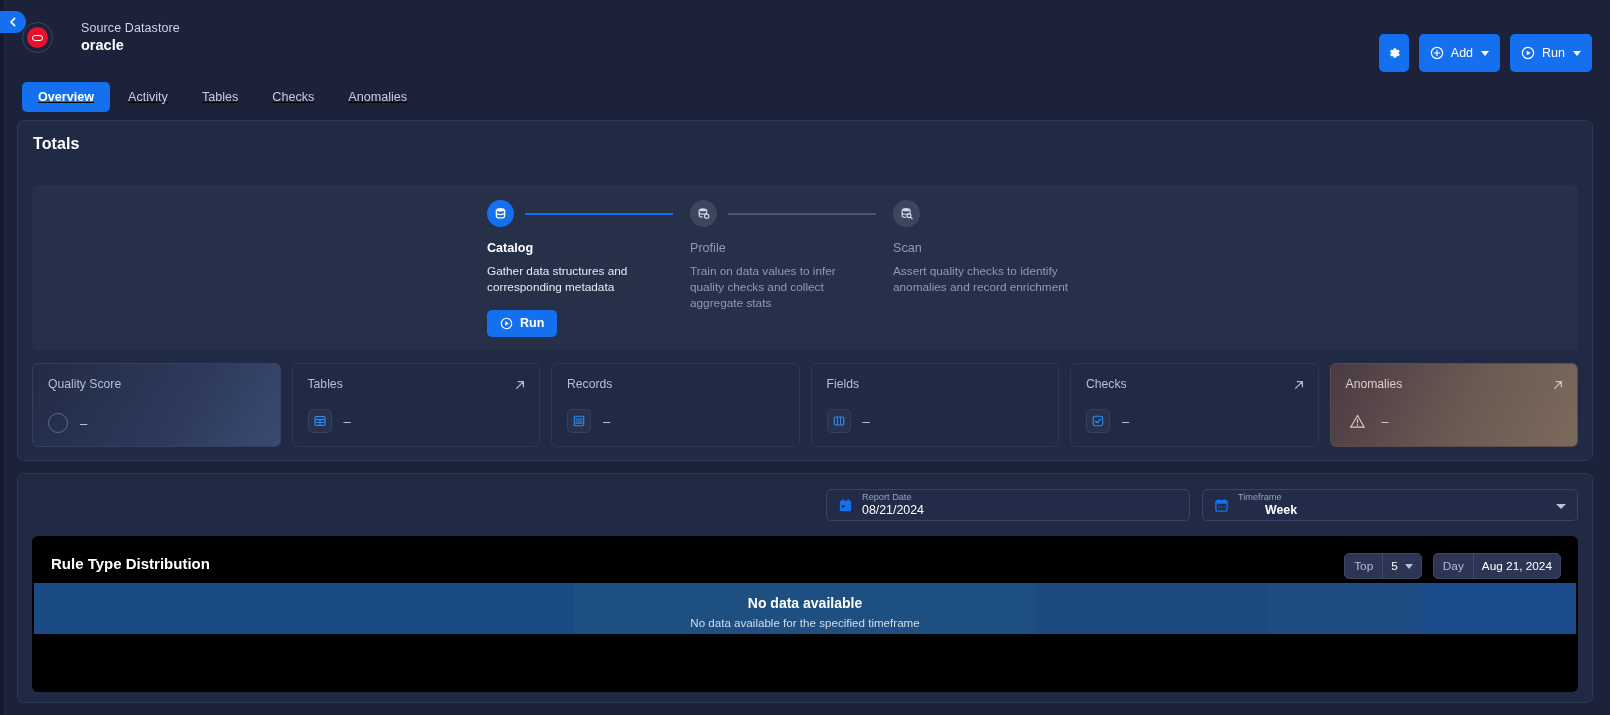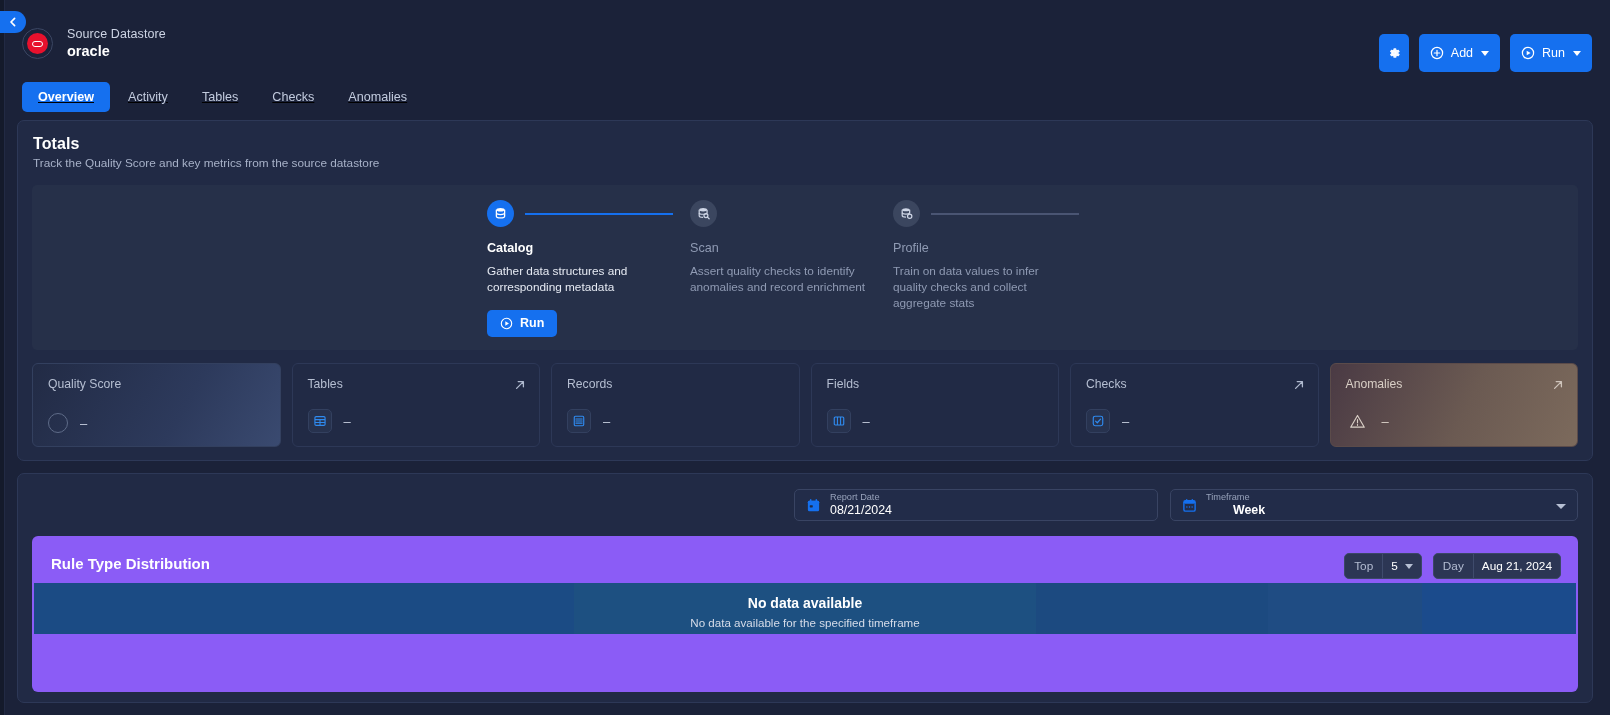--- a/index.html
+++ b/index.html
@@ -44,22 +44,22 @@
 
   
   .header {
     position: absolute;
     left: 6px; top: 0; right: 0;
     height: 82px;
   }
 
   .ds-identity {
     position: absolute;
-    left: 16px; top: 27px;
-    display: flex; align-items: center; gap: 14px;
+    left: 16px; top: 21px;
+    display: flex; align-items: center; gap: 28px;
   }
   .ds-avatar {
     width: 31px; height: 31px;
     border-radius: 50%;
     border: 1px solid #3a4straight;
     border: 1px solid #3c4straight;
     border: 1px solid #3b4663;
     display: flex; align-items: center; justify-content: center;
     background: transparent;
   }
@@ -280,21 +280,21 @@
     height: 32px;
     background: #222c49;
     border: 1px solid #394463;
     border-radius: 5px;
     display: flex; align-items: center;
     padding: 0 11px;
     position: relative;
     cursor: pointer;
   }
   #report-date-field { width: 364px; }
-  #timeframe-field { width: 408px; }
+  #timeframe-field { width: 376px; }
   .field-ico { margin-right: 9px; display:flex; }
   .field-texts { line-height: 1.05; }
   .field-lbl {
     font-size: 9.2px;
     color: #97a2ba;
     display: block;
   }
   .field-val {
     font-size: 12.4px;
     color: #ffffff;
@@ -308,21 +308,21 @@
     width: 0; height: 0;
     border-left: 5px solid transparent;
     border-right: 5px solid transparent;
     border-top: 5px solid #b7c0d4;
   }
 
   
   .rtd {
     position: absolute;
     left: 14px; right: 14px; top: 62px; bottom: 10px;
-    background: #8b5cf6;
+    background: #000000;
     border-radius: 6px;
   }
   .rtd-title {
     position: absolute;
     left: 19px; top: 19px;
     font-size: 15px;
     font-weight: bold;
     color: #ffffff;
   }
   .rtd-controls {
@@ -446,21 +446,20 @@
     <div class="tab">Activity</div>
     <div class="tab">Tables</div>
     <div class="tab">Checks</div>
     <div class="tab">Anomalies</div>
   </div>
 
   <div class="panel" id="totals-panel">
 
     <div style="position:absolute;left:15px;top:14px;">
       <div class="panel-title">Totals</div>
-      <div class="panel-sub">Track the Quality Score and key metrics from the source datastore</div>
     </div>
 
     <div class="stepper-box">
       <div class="stepper">
 
         <div class="step active">
           <div class="step-circle">
             <svg width="15" height="15" viewBox="0 0 16 16">
               <ellipse cx="8" cy="4" rx="4.4" ry="1.9" fill="#fff"></ellipse>
               <path d="M3.6 4v3.2c0 1 2 1.9 4.4 1.9s4.4-.9 4.4-1.9V4" fill="none" stroke="#fff" stroke-width="1.4"></path>
@@ -470,48 +469,48 @@
           <div class="step-line"></div>
           <div class="step-name">Catalog</div>
           <div class="step-desc">Gather data structures and corresponding metadata</div>
           <button class="step-run">
             <svg width="13" height="13" viewBox="0 0 16 16">
               <circle cx="8" cy="8" r="6.4" fill="none" stroke="#fff" stroke-width="1.4"></circle>
               <path d="M6.5 5.3 L11 8 L6.5 10.7 Z" fill="#fff"></path>
             </svg>
             <span>Run</span>
           </button>
+        </div>
+
+        <div class="step">
+          <div class="step-circle">
+            <svg width="15" height="15" viewBox="0 0 16 16">
+              <ellipse cx="7.4" cy="4" rx="4" ry="1.7" fill="#cfd6e6"></ellipse>
+              <path d="M3.4 4v3c0 .9 1.8 1.7 4 1.7s4-.8 4-1.7V4" fill="none" stroke="#cfd6e6" stroke-width="1.3"></path>
+              <path d="M3.4 7.2v3c0 .9 1.8 1.7 4 1.7" fill="none" stroke="#cfd6e6" stroke-width="1.3"></path>
+              <circle cx="11.4" cy="11" r="2.3" fill="none" stroke="#cfd6e6" stroke-width="1.3"></circle>
+            </svg>
+          </div>
+          <div class="step-line"></div>
+          <div class="step-name">Profile</div>
+          <div class="step-desc">Train on data values to infer quality checks and collect aggregate stats</div>
         </div>
 
         <div class="step">
           <div class="step-circle">
             <svg width="15" height="15" viewBox="0 0 16 16">
               <ellipse cx="7.6" cy="4" rx="4.2" ry="1.8" fill="#cfd6e6"></ellipse>
               <path d="M3.4 4v3.1c0 .9 1.9 1.7 4.2 1.7s4.2-.8 4.2-1.7V4" fill="none" stroke="#cfd6e6" stroke-width="1.3"></path>
               <path d="M3.4 7.4v3c0 .9 1.9 1.7 4.2 1.7" fill="none" stroke="#cfd6e6" stroke-width="1.3"></path>
               <circle cx="10.6" cy="10.2" r="2.1" fill="none" stroke="#cfd6e6" stroke-width="1.3"></circle>
               <path d="M12.2 11.8 L14 13.6" stroke="#cfd6e6" stroke-width="1.3" stroke-linecap="round"></path>
             </svg>
           </div>
           <div class="step-name">Scan</div>
           <div class="step-desc">Assert quality checks to identify anomalies and record enrichment</div>
-        </div>
-
-        <div class="step">
-          <div class="step-circle">
-            <svg width="15" height="15" viewBox="0 0 16 16">
-              <ellipse cx="7.4" cy="4" rx="4" ry="1.7" fill="#cfd6e6"></ellipse>
-              <path d="M3.4 4v3c0 .9 1.8 1.7 4 1.7s4-.8 4-1.7V4" fill="none" stroke="#cfd6e6" stroke-width="1.3"></path>
-              <path d="M3.4 7.2v3c0 .9 1.8 1.7 4 1.7" fill="none" stroke="#cfd6e6" stroke-width="1.3"></path>
-              <circle cx="11.4" cy="11" r="2.3" fill="none" stroke="#cfd6e6" stroke-width="1.3"></circle>
-            </svg>
-          </div>
-          <div class="step-line"></div>
-          <div class="step-name">Profile</div>
-          <div class="step-desc">Train on data values to infer quality checks and collect aggregate stats</div>
         </div>
 
       </div>
     </div>
 
     <div class="metrics">
 
       <div class="metric quality">
         <div class="metric-label">Quality Score</div>
         <div class="metric-body">

